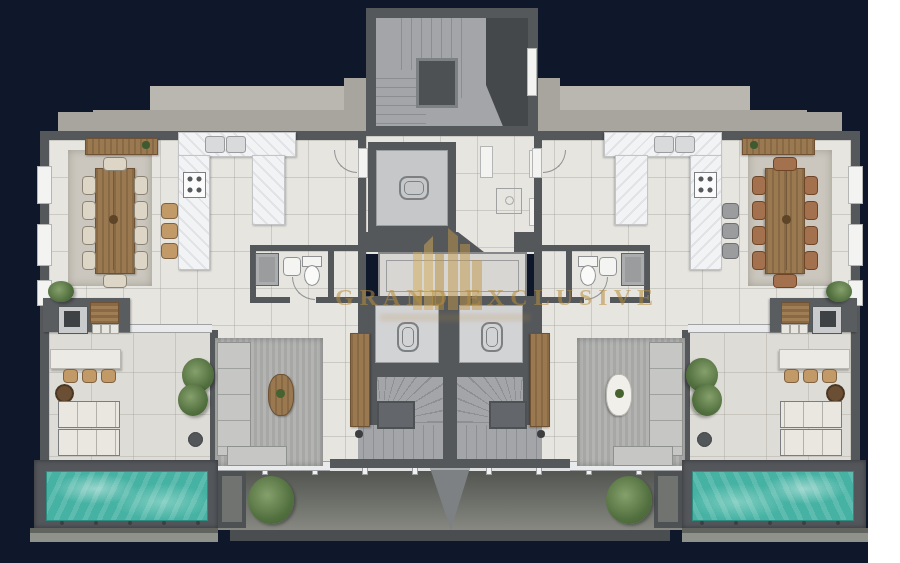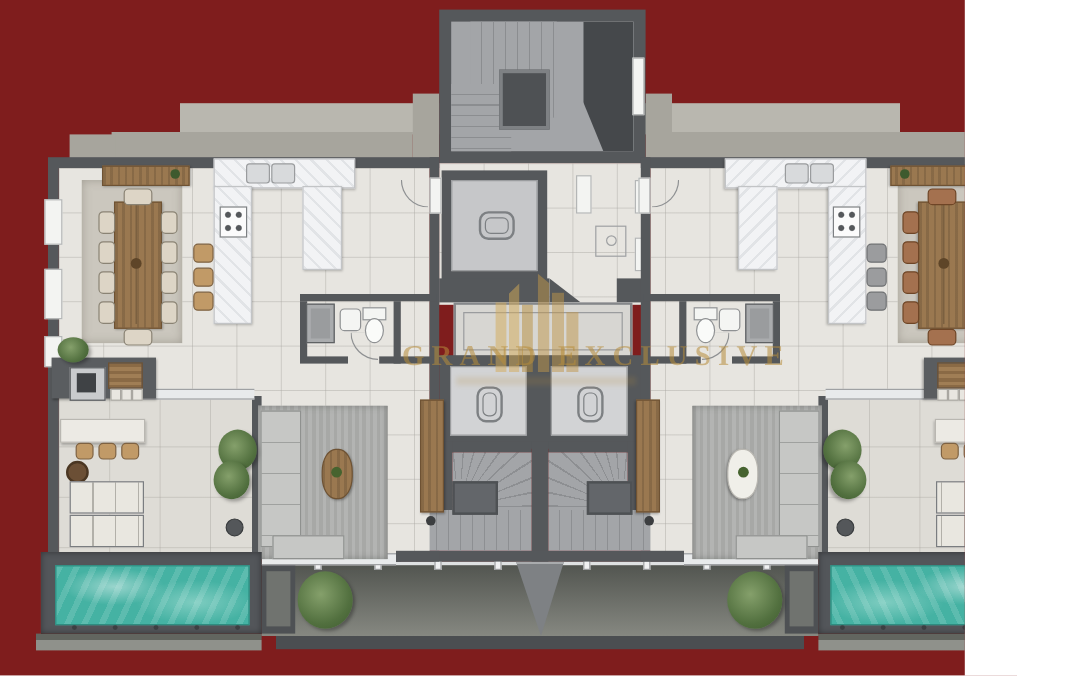--- a/index.html
+++ b/index.html
@@ -1,16 +1,16 @@
 <!DOCTYPE html>
 <html style="--wall: #55585b; --slab: #a7a59d; --slab-light: #b9b7af; --interior-floor: #e7e5e0; --terrace-floor: #dedcd6; --stair-floor: #a3a5a8; --pool-water: #45b2a3; --pool-deck: #53565a; --wood: #9a7850; --marble: #f2f3f5; --dining-rug: #cbc7be; --living-rug: #a7a8a6; --balcony-dark: #5b5e58; --watermark-gold: #b78d3c;"><head>
 <meta charset="utf-8">
 <style>
   html,body{margin:0;padding:0;background:#fff;}
-  .stage{position:relative;width:804px;height:563px;background:#7f1d1d;overflow:hidden;
+  .stage{position:relative;width:868px;height:563px;background:#0f172a;overflow:hidden;
          font-family:"Liberation Sans",sans-serif;}
   .abs{position:absolute;}
   .slab{background:var(--slab);}
   .slab2{background:var(--slab-light);}
   .wall{background:var(--wall);}
   .floor{background-color:var(--interior-floor);
          background-image:linear-gradient(rgba(170,168,162,.45) 1px,transparent 1px),
                           linear-gradient(90deg,rgba(170,168,162,.45) 1px,transparent 1px);
          background-size:37px 37px;}
   .terr{background-color:var(--terrace-floor);

